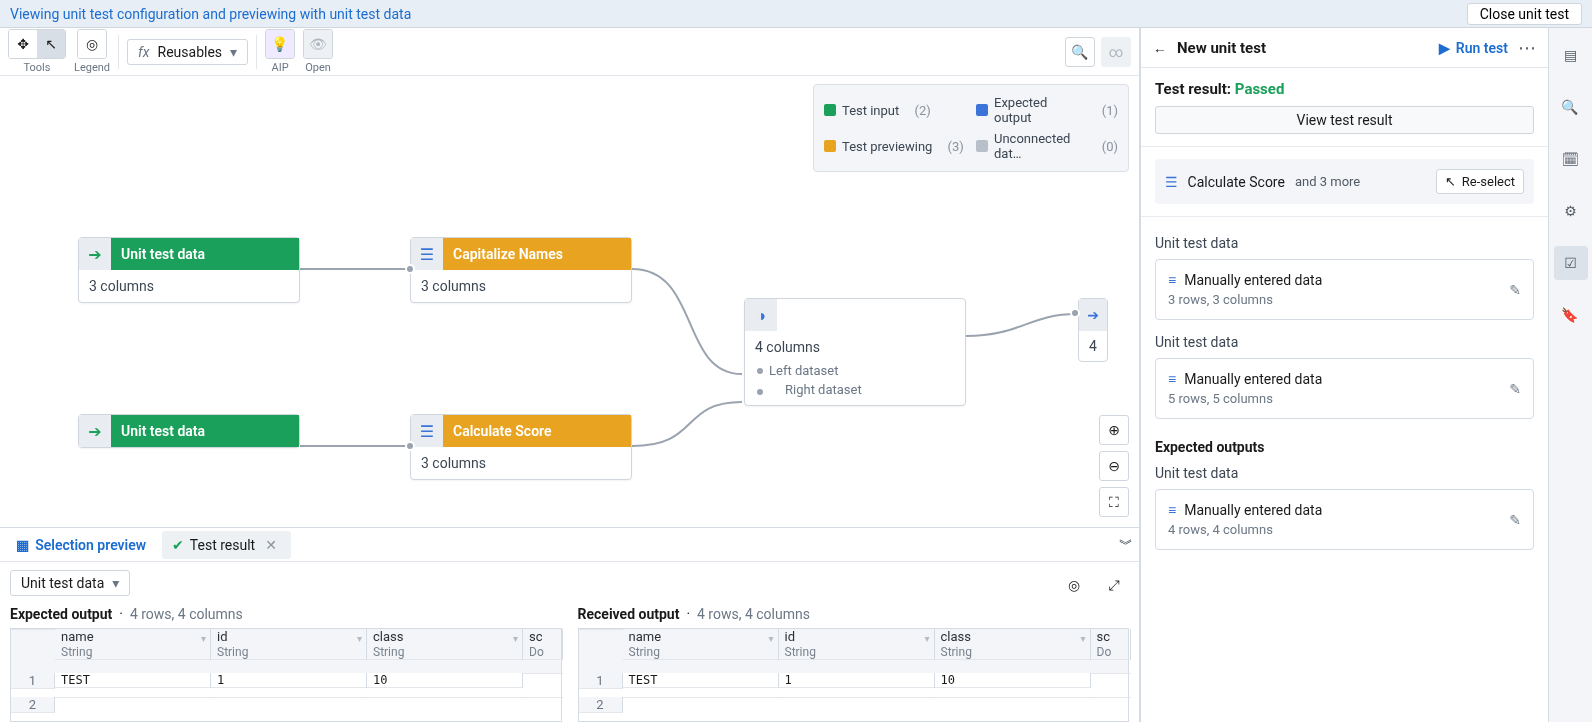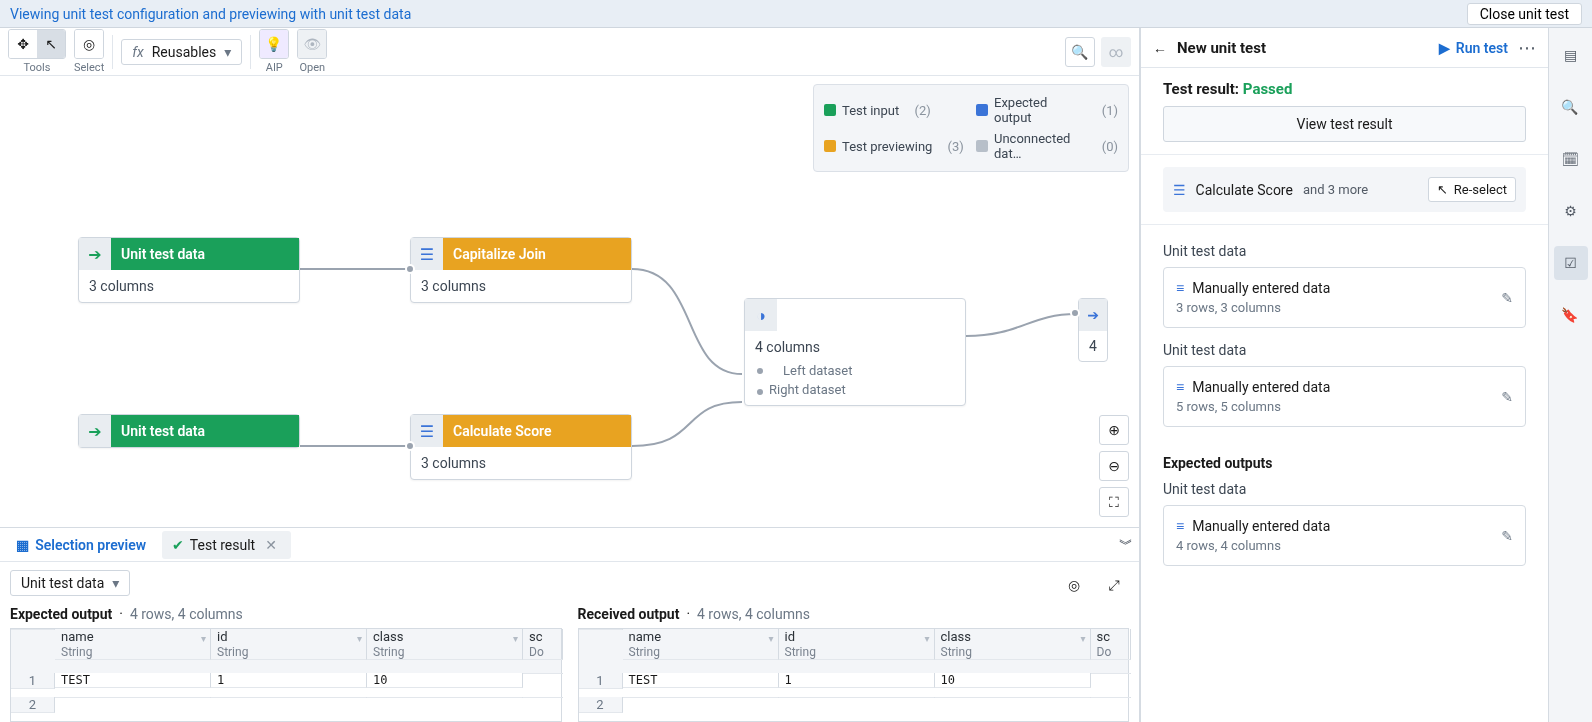--- a/index.html
+++ b/index.html
@@ -60,24 +60,24 @@
 .cell.col-s{width:40px;flex:none}
 .col-name{font-size:13px;color:#2b3137}
 .col-type{font-size:12px;color:#7a838f}
 .hdr-caret{position:absolute;right:4px;top:4px;color:#b3bbc5;font-size:10px}
 .mono{font-family:Menlo,monospace;font-size:12px}
 .side-panel{width:408px;border-left:1px solid #d5dbe2;display:flex;flex-direction:column;overflow:auto}
 .sp-header{height:40px;display:flex;align-items:center;padding:0 12px;gap:10px;border-bottom:1px solid #e1e6ec}
 .sp-title{font-weight:700;font-size:15px}
 .sp-run{margin-left:auto;color:#1c6dd0;font-weight:600;display:flex;align-items:center;gap:6px;cursor:pointer}
 .sp-more{color:#535b66;cursor:pointer;font-size:18px}
-.sp-section{padding:12px 22px;border-bottom:1px solid #e8ecf1}
+.sp-section{padding:12px 14px;border-bottom:1px solid #e8ecf1}
 .result-line{font-weight:700;font-size:15px}
 .result-pass{color:#1aa05a}
-.view-result{margin-top:8px;border:1px solid #cfd6de;background:#f7f9fb;border-radius:3px;height:36px;display:flex;align-items:center;justify-content:center;cursor:pointer}
+.view-result{margin-top:8px;border:1px solid #cfd6de;background:#f7f9fb;border-radius:3px;height:28px;display:flex;align-items:center;justify-content:center;cursor:pointer}
 .sp-h{font-weight:700;font-size:14px;margin-bottom:10px}
 .trans-box{background:#f3f5f8;border-radius:4px;padding:10px;display:flex;align-items:center;gap:10px}
 .trans-name{font-size:14px}
 .trans-more{color:#535b66;font-size:13px}
 .reselect{margin-left:auto;border:1px solid #cfd6de;background:#fff;border-radius:3px;padding:4px 8px;display:flex;align-items:center;gap:6px;cursor:pointer;font-size:13px}
 .card{border:1px solid #d5dbe2;border-radius:4px;padding:12px;margin-top:8px;display:flex;align-items:center}
 .card-main{display:flex;flex-direction:column;gap:4px}
 .card-title{display:flex;align-items:center;gap:8px;font-size:14px}
 .card-sub{color:#6b7785;font-size:13px}
 .pencil{margin-left:auto;color:#6b7785;cursor:pointer}
@@ -113,21 +113,21 @@
             </div>
         </div>
         <span class="tool-sub">Tools</span>
       </div>
       <div class="toolgroup">
         <div class="tool-btns">
             <div class="tool-btn">
               <span>◎</span>
             </div>
           </div>
-        <span class="tool-sub">Select</span>
+        <span class="tool-sub">Legend</span>
       </div>
       <div class="divider-v"></div>
       <div class="reusables">
         <span style="font-style:italic;color:#6b7785">fx</span>
         <span>Reusables</span>
         <span style="color:#6b7785">▾</span>
       </div>
       <div class="divider-v"></div>
       <div class="toolgroup">
         <div class="tool-btns">
@@ -188,46 +188,46 @@
               <span style="color:#1aa05a">➔</span>
             </div>
             <div class="node-title c-green">Unit test data</div>
           </div>
       </div>
       <div class="node" style="left:410px;top:161px">
         <div class="node-head">
             <div class="node-icon">
               <span style="color:#3b74d8">☰</span>
             </div>
-            <div class="node-title c-yellow">Capitalize Join</div>
+            <div class="node-title c-yellow">Capitalize Names</div>
           </div>
         <div class="node-body">3 columns</div>
       </div>
       <div class="node" style="left:410px;top:338px">
         <div class="node-head">
             <div class="node-icon">
               <span style="color:#3b74d8">☰</span>
             </div>
             <div class="node-title c-yellow">Calculate Score</div>
           </div>
         <div class="node-body">3 columns</div>
       </div>
       <div class="node" style="left:744px;top:222px">
         <div class="node-head">
             <div class="node-icon">
               <span style="color:#3b74d8">◑</span>
             </div>
           </div>
         <div class="node-body">4 columns</div>
         <div style="padding:0 10px 8px;font-size:13px;color:#6b7785">
-          <div style="display:flex;align-items:center;gap:18px;margin-bottom:4px">
+          <div style="display:flex;align-items:center;gap:4px;margin-bottom:4px">
               <span class="dot" style="position:static;display:inline-block"></span>
               <span>Left dataset</span>
             </div>
-          <div style="display:flex;align-items:flex-end;gap:4px">
+          <div style="display:flex;align-items:flex-end;gap:20px">
               <span class="dot" style="position:static;display:inline-block"></span>
               <span>Right dataset</span>
             </div>
         </div>
       </div>
       <div class="small-out" style="left:1078px;top:222px">
         <div class="h">
             <span style="color:#3b74d8">➔</span>
           </div>
         <div class="b">4</div>
@@ -406,21 +406,21 @@
       <div class="card">
         <div class="card-main">
           <div class="card-title">
               <span style="color:#3b74d8">≡</span>
               <span>Manually entered data</span>
             </div>
           <div class="card-sub">5 rows, 5 columns</div>
         </div>
         <span class="pencil"><span>✎</span></span>
       </div>
-      <div class="sp-h" style="margin-top:28px">Expected outputs</div>
+      <div class="sp-h" style="margin-top:20px">Expected outputs</div>
       <div class="sub-label">Unit test data</div>
       <div class="card">
         <div class="card-main">
           <div class="card-title">
               <span style="color:#3b74d8">≡</span>
               <span>Manually entered data</span>
             </div>
           <div class="card-sub">4 rows, 4 columns</div>
         </div>
         <span class="pencil"><span>✎</span></span>

